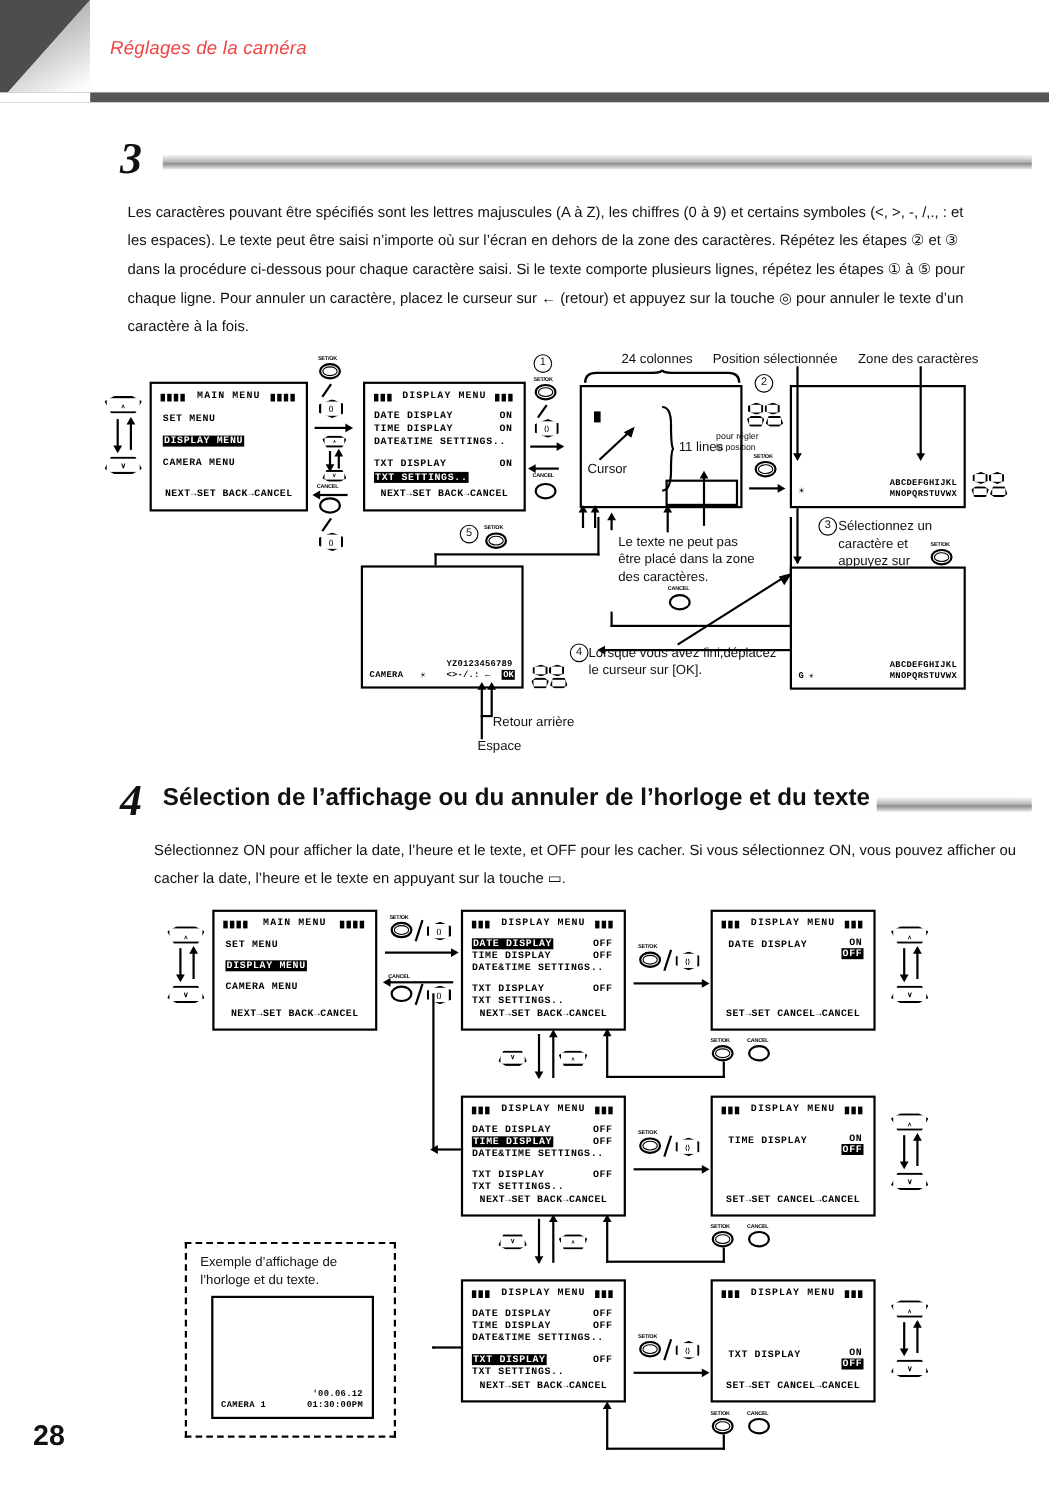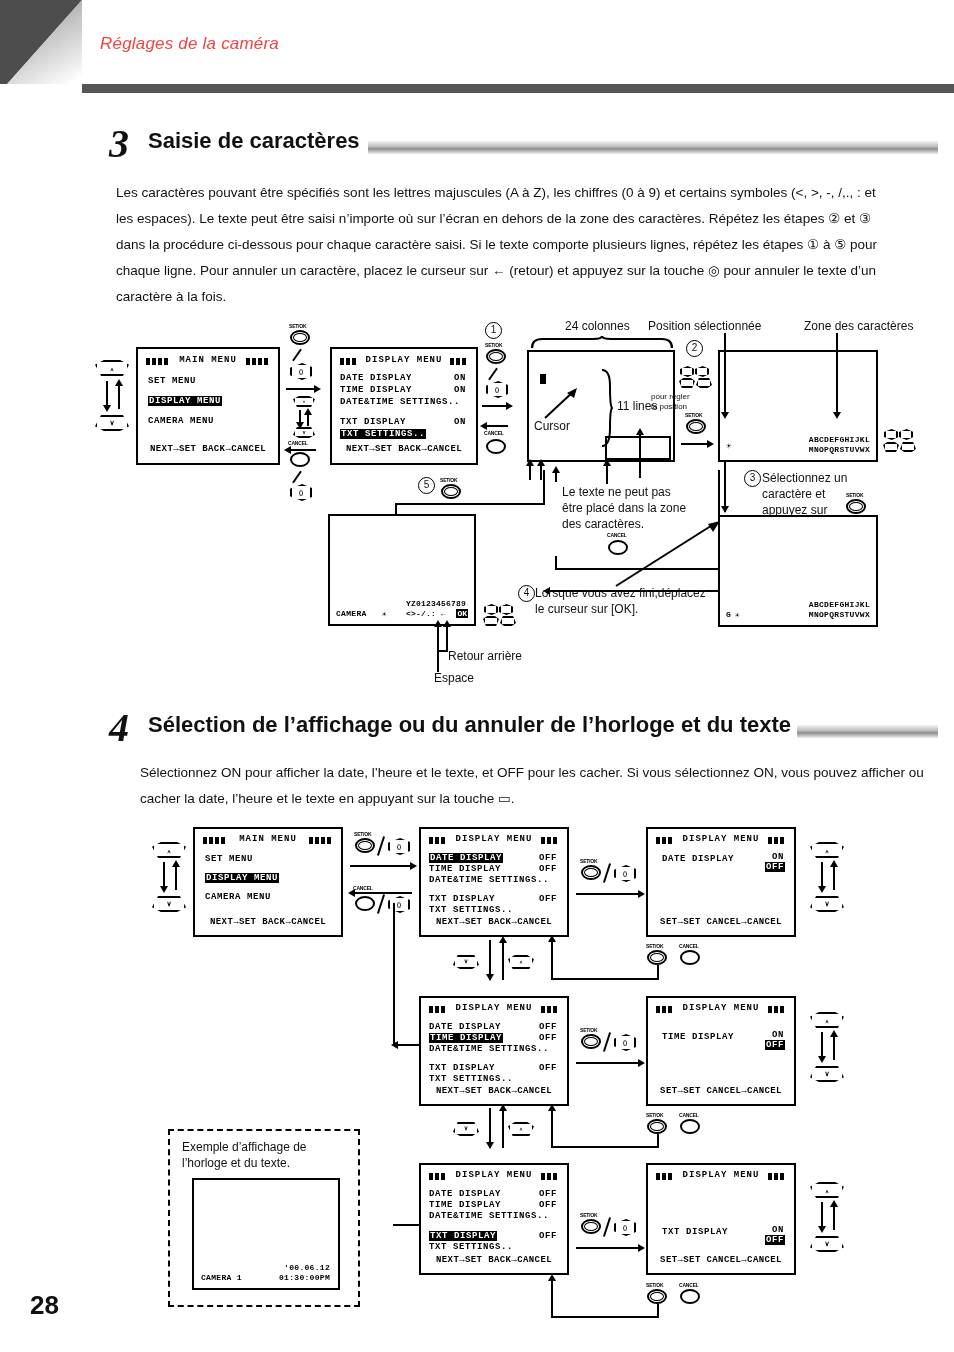--- a/index.html
+++ b/index.html
@@ -84,21 +84,20 @@
   <div id="corner-dark"></div>
   <div id="corner-grad"></div>
   <div id="header-title">Réglages de la caméra</div>
   <div id="header-rule"></div>
   <div id="header-rule-light"></div>
 </div>
 
 <div class="sec-head" style="left:96px;top:128px;width:790px;">
   <div class="sec-num">3</div>
   <div class="sec-bar" style="top:13px;width:790px;"></div>
-  <div class="sec-title" style="background:#fff;padding-right:8px;">Saisie de caractères</div>
 </div>
 
 <div class="para" style="left:116px;top:180px;width:768px;">Les caractères pouvant être spécifiés sont les lettres majuscules (A à Z), les chiffres (0 à 9) et certains symboles (&lt;, &gt;, -, /,., : et les espaces). Le texte peut être saisi n’importe où sur l’écran en dehors de la zone des caractères. Répétez les étapes ② et ③ dans la procédure ci-dessous pour chaque caractère saisi. Si le texte comporte plusieurs lignes, répétez les étapes ① à ⑤ pour chaque ligne. Pour annuler un caractère, placez le curseur sur ← (retour) et appuyez sur la touche ◎ pour annuler le texte d’un caractère à la fois.</div>
 
 <div>
 
   <div class="ud-key up" style="left:95px;top:360px;width:34px;height:16px;">
       <div class="keyglyph" style="top:4px;">＾</div>
     </div>
   <div class="ud-key dn" style="left:95px;top:415px;width:34px;height:16px;">
@@ -180,21 +179,21 @@
     </div>
   <div class="ln" style="left:482px;top:405px;width:26px;height:2px;"></div>
   <div class="ah r" style="left:506px;top:402px;"></div>
   <div class="ln" style="left:482px;top:425px;width:26px;height:2px;"></div>
   <div class="ah l" style="left:480px;top:422px;"></div>
   <div class="btn-lbl" style="left:484px;top:430px;">CANCEL</div>
   <div class="oval" style="left:486px;top:439px;width:20px;height:15px;"></div>
 
   <div class="cap" style="left:565px;top:318px;">24 colonnes</div>
   <div class="cap" style="left:648px;top:318px;">Position sélectionnée</div>
-  <div class="cap" style="left:780px;top:318px;margin-left:24px;">Zone des caractères</div>
+  <div class="cap" style="left:780px;top:318px;">Zone des caractères</div>
 
   <svg style="position:absolute;left:530px;top:336px;width:146px;height:14px;">
     <path d="M2 12 Q2 3 12 3 L63 3 Q72 3 72 0 Q72 3 81 3 L132 3 Q142 3 142 12" stroke="#000" stroke-width="2.2" fill="none"></path>
   </svg>
 
   <div class="screen" id="d1-edit" style="left:527px;top:350px;width:148px;height:112px;">
     <div class="cursor-blk" style="left:11px;top:22px;"></div>
     <svg style="position:absolute;left:14px;top:34px;width:36px;height:34px;">
       <path d="M2 32 L32 4" stroke="#000" stroke-width="2" fill="none"></path>
       <path d="M34 2 L24 7 L31 12 Z" fill="#000"></path>

